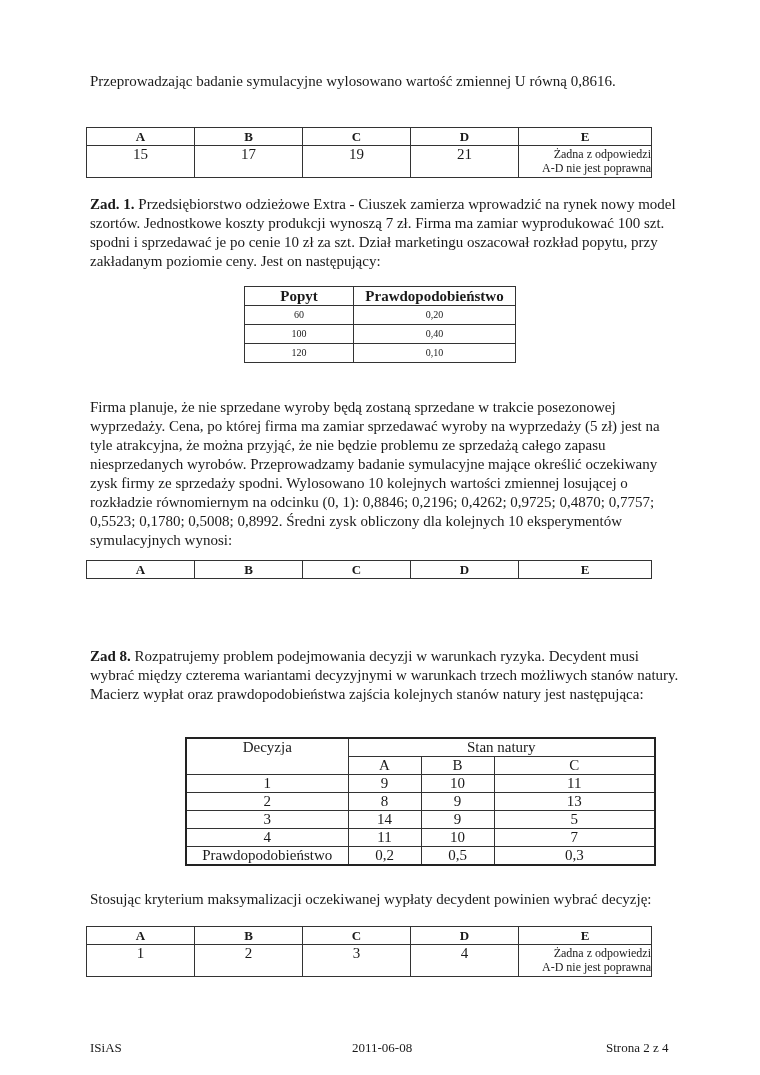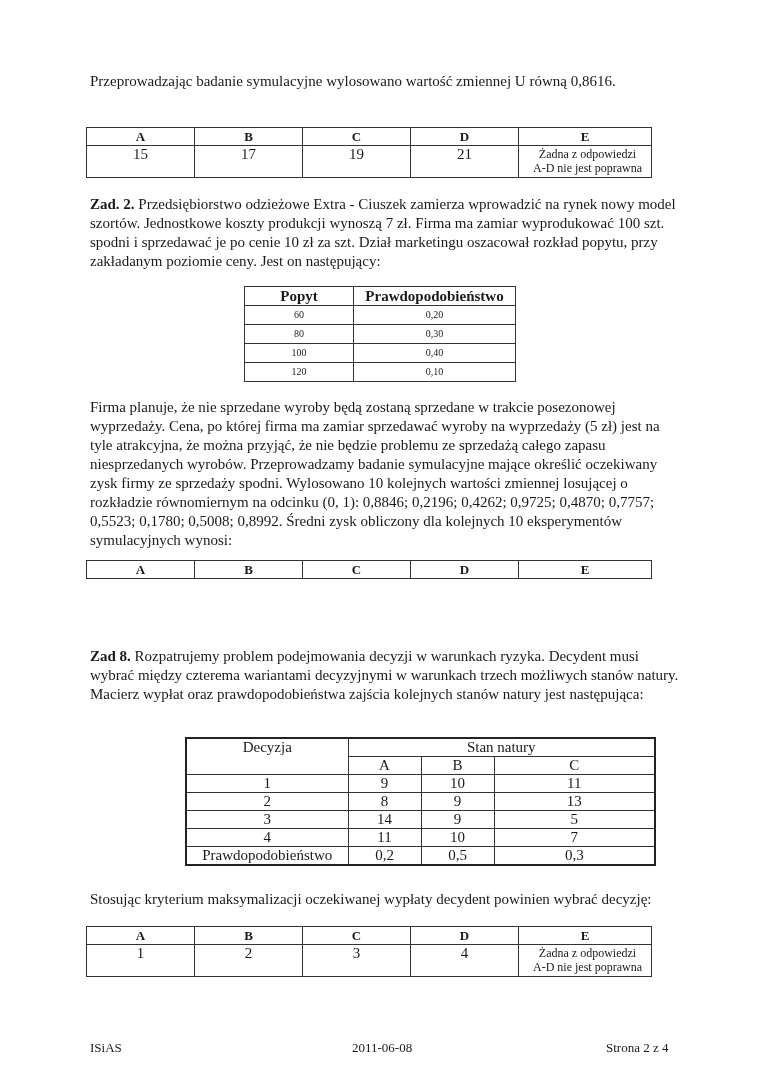--- a/index.html
+++ b/index.html
@@ -17,21 +17,21 @@
   .para b { font-weight: bold; }
   table { border-collapse: collapse; position: absolute; }
   td, th {
     border: 1px solid #333; padding: 0; text-align: center; vertical-align: top;
     font-family: "Liberation Serif", "DejaVu Serif", serif;
   }
   
   .ans { left: 86px; width: 566px; border: 1.5px solid #333; }
   .ans th { font-weight: bold; font-size: 13px; height: 17px; line-height: 17px; }
   .ans td { font-size: 15px; height: 30px; line-height: 17px; }
-  .ans td.e { text-align: center; font-size: 12px; line-height: 14px; padding: 1px 0 0 5px; }
+  .ans td.e { text-align: right; font-size: 12px; line-height: 14px; padding: 1px 0 0 5px; }
   .ans col.c { width: 108px; }
   .ans col.ce { width: 133px; }
   
   .demand { left: 244px; top: 286px; width: 272px; border: 1.5px solid #333; }
   .demand th { font-weight: bold; font-size: 15px; height: 18px; line-height: 18px; margin-top: 8px; }
   .demand td { font-size: 10px; height: 18px; line-height: 18px; margin-left: 46px; }
   .demand col.p1 { width: 109px; }
   
   .decision { left: 185px; top: 737px; width: 471px; border: 2px solid #222; }
   .decision th, .decision td { font-weight: normal; font-size: 15px; height: 17px; line-height: 17px; }
@@ -72,39 +72,35 @@
     <td>19</td>
     <td>21</td>
     <td class="e">
       <span>Żadna z odpowiedzi</span><br>
       <span>A-D nie jest poprawna</span>
     </td>
   </tr>
 </tbody>
   </table>
 
-<p class="para" style="top:195px;"><b>Zad. 2.</b><span> Przedsiębiorstwo odzieżowe Extra - Ciuszek zamierza wprowadzić na rynek nowy model szortów. Jednostkowe koszty produkcji wynoszą 7 zł. Firma ma zamiar wyprodukować 100 szt. spodni i sprzedawać je po cenie 10 zł za szt. Dział marketingu oszacował rozkład popytu, przy zakładanym poziomie ceny. Jest on następujący:</span></p>
+<p class="para" style="top:195px;"><b>Zad. 1.</b><span> Przedsiębiorstwo odzieżowe Extra - Ciuszek zamierza wprowadzić na rynek nowy model szortów. Jednostkowe koszty produkcji wynoszą 7 zł. Firma ma zamiar wyprodukować 100 szt. spodni i sprzedawać je po cenie 10 zł za szt. Dział marketingu oszacował rozkład popytu, przy zakładanym poziomie ceny. Jest on następujący:</span></p>
 
 <table class="demand">
   <colgroup>
       <col class="p1">
       <col>
     </colgroup>
   <tbody>
       <tr>
     <th>Popyt</th>
     <th>Prawdopodobieństwo</th>
   </tr>
   <tr>
     <td>60</td>
     <td>0,20</td>
-  </tr>
-  <tr>
-    <td>80</td>
-    <td>0,30</td>
   </tr>
   <tr>
     <td>100</td>
     <td>0,40</td>
   </tr>
   <tr>
     <td>120</td>
     <td>0,10</td>
   </tr>
 </tbody>

